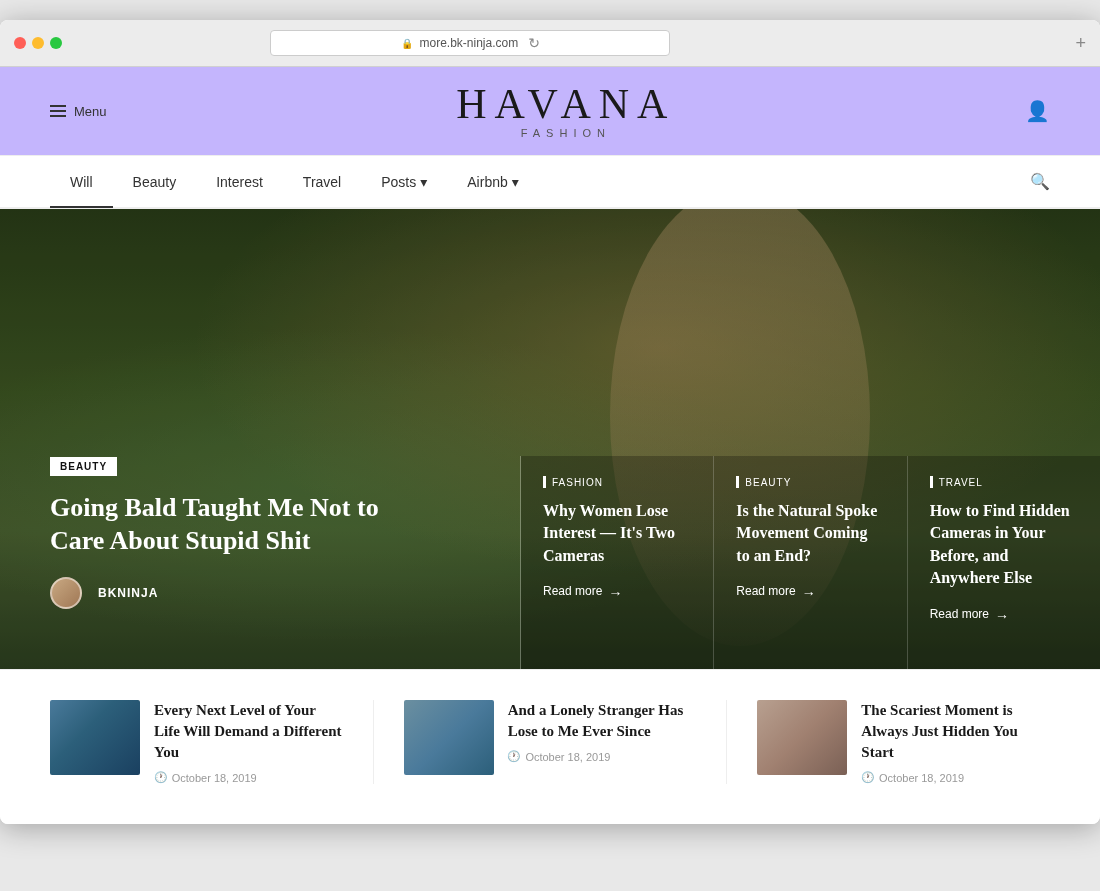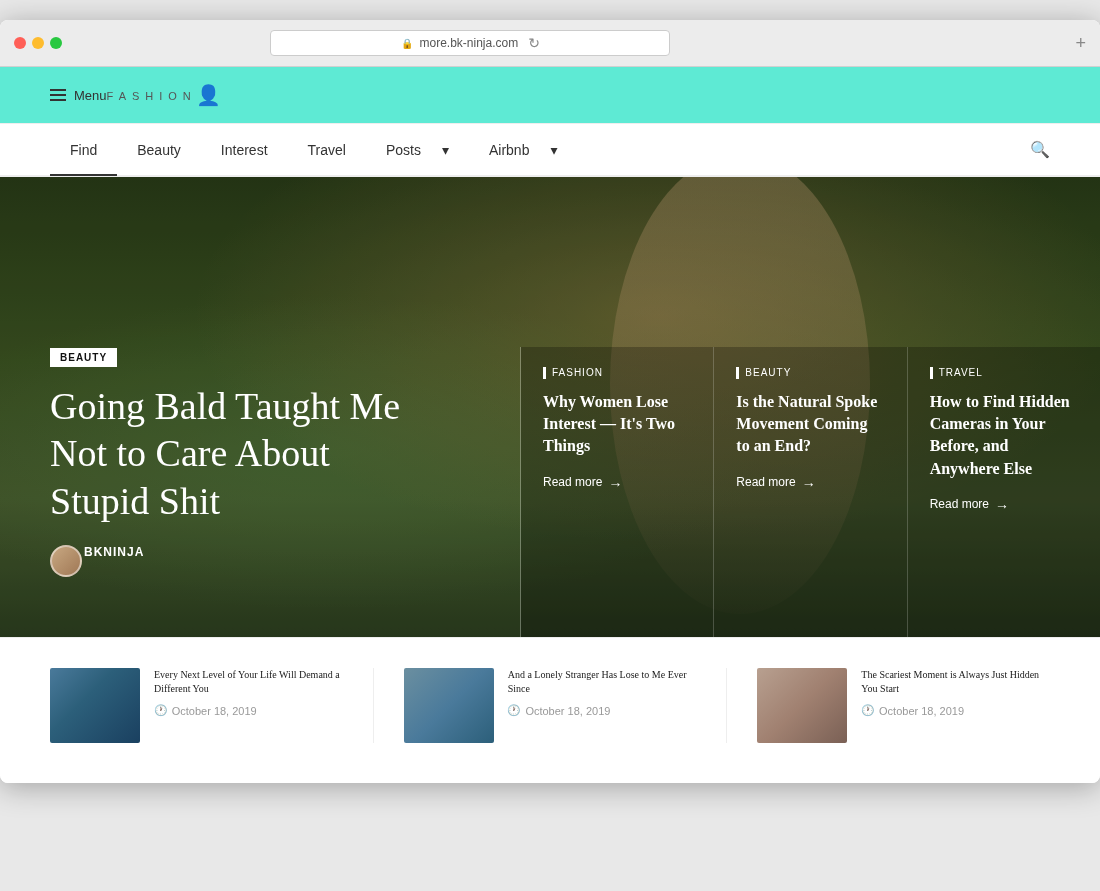--- a/index.html
+++ b/index.html
@@ -13,53 +13,53 @@
     .dot { width: 12px; height: 12px; border-radius: 50%; }
     .dot-red { background: #ff5f57; }
     .dot-yellow { background: #febc2e; }
     .dot-green { background: #28c840; }
     .browser-address { flex: 1; background: #fff; border-radius: 4px; padding: 4px 10px; font-size: 12px; color: #555; font-family: sans-serif; text-align: center; border: 1px solid #ccc; display: flex; align-items: center; justify-content: center; gap: 6px; max-width: 400px; margin: 0 auto; }
     .browser-address-icon { color: #999; font-size: 10px; }
     .browser-refresh { color: #888; font-size: 14px; margin-left: 4px; }
     .browser-plus { margin-left: auto; color: #888; font-size: 18px; font-family: sans-serif; }
     
     
-    .site-header { background: #5eead4; padding: 16px 50px; display: flex; align-items: center; border-bottom: 1px solid #eee; }
+    .site-header { background: #c4b5fd; padding: 16px 50px; display: flex; align-items: center; justify-content: space-between; border-bottom: 1px solid #eee; }
     .header-menu { font-family: sans-serif; font-size: 13px; color: #333; display: flex; align-items: center; gap: 8px; cursor: pointer; }
     .hamburger { display: flex; flex-direction: column; gap: 3px; }
     .hamburger span { display: block; width: 16px; height: 2px; background: #333; }
     .site-logo { text-align: center; }
     .site-logo-title { font-size: 42px; letter-spacing: 8px; color: #1a1a1a; font-family: Georgia, serif; font-weight: normal; line-height: 1; }
     .site-logo-subtitle { font-family: sans-serif; font-size: 11px; letter-spacing: 6px; color: #555; margin-top: 2px; }
     .header-account { font-size: 20px; color: #333; cursor: pointer; }
     
     
     .site-nav { background: #fff; padding: 0 50px; display: flex; align-items: center; justify-content: space-between; border-bottom: 2px solid #eee; }
     .nav-links { display: flex; align-items: center; gap: 0; }
     .nav-link { padding: 16px 20px; font-family: sans-serif; font-size: 14px; color: #333; text-decoration: none; cursor: pointer; position: relative; }
     .nav-link.active { border-bottom: 2px solid #333; margin-bottom: -2px; }
-    .nav-link-dropdown { display: flex; align-items: center; gap: 21px; }
+    .nav-link-dropdown { display: flex; align-items: center; gap: 4px; }
     .nav-search { font-size: 16px; cursor: pointer; color: #333; padding: 16px 0; }
     
     
     .hero { position: relative; width: 100%; height: 460px; background: linear-gradient(135deg, #2d4a1e 0%, #3a5a25 30%, #4a6a35 50%, #2a4020 100%); overflow: hidden; }
     .hero-bg { position: absolute; inset: 0; background: 
       radial-gradient(ellipse at 60% 30%, rgba(180,140,80,0.4) 0%, transparent 50%),
       radial-gradient(ellipse at 30% 60%, rgba(80,120,60,0.6) 0%, transparent 40%),
       linear-gradient(to bottom, #2a3d18 0%, #3d5522 40%, #4a6030 70%, #2d4020 100%); }
     .hero-overlay { position: absolute; inset: 0; background: rgba(0,0,0,0.15); }
     
     
     .hero-person { position: absolute; right: 200px; top: 0; width: 320px; height: 100%; background: linear-gradient(to bottom, rgba(200,160,120,0.3) 0%, rgba(180,140,100,0.2) 60%, transparent 100%); clip-path: ellipse(130px 230px at 50% 45%); }
     
     .hero-content { position: absolute; bottom: 0; left: 0; right: 0; display: flex; }
     .hero-main { flex: 1; padding: 0 50px 60px; }
     .hero-badge { display: inline-block; background: #fff; color: #111; font-family: sans-serif; font-size: 10px; font-weight: bold; letter-spacing: 1px; padding: 4px 10px; margin-bottom: 16px; }
-    .hero-title { font-size: 38px; font-weight: normal; color: #fff; line-height: 1.25; max-width: 380px; font-family: Georgia, serif; }
-    .hero-author { display: flex; gap: 2px; margin-top: 20px; }
+    .hero-title { font-size: 26px; font-weight: bold; color: #fff; line-height: 1.25; max-width: 380px; font-family: Georgia, serif; }
+    .hero-author { display: flex; align-items: center; gap: 16px; margin-top: 20px; }
     .hero-avatar { width: 32px; height: 32px; border-radius: 50%; background: linear-gradient(135deg, #c8a882, #a07855); border: 2px solid rgba(255,255,255,0.5); }
     .hero-author-name { font-family: sans-serif; font-size: 12px; color: #fff; letter-spacing: 1px; font-weight: bold; }
     
     
     .hero-sub-articles { display: flex; width: 580px; border-left: 1px solid rgba(255,255,255,0.3); }
     .hero-sub-article { flex: 1; padding: 20px 22px 30px; border-left: 1px solid rgba(255,255,255,0.2); background: rgba(0,0,0,0.25); }
     .hero-sub-article:first-child { border-left: none; }
     .sub-category { font-family: sans-serif; font-size: 10px; color: #fff; letter-spacing: 1px; margin-bottom: 12px; display: flex; align-items: center; gap: 6px; }
     .sub-category::before { content: ''; display: inline-block; width: 3px; height: 12px; background: #fff; }
     .sub-title { font-size: 16px; color: #fff; line-height: 1.4; margin-bottom: 16px; font-family: Georgia, serif; font-weight: bold; }
@@ -67,21 +67,21 @@
     .arrow-icon { font-size: 14px; }
     
     
     .bottom-articles { background: #fff; padding: 30px 50px 40px; display: flex; gap: 30px; border-top: 1px solid #eee; }
     .article-card { flex: 1; display: flex; gap: 14px; align-items: flex-start; }
     .article-thumb { width: 90px; height: 75px; border-radius: 2px; flex-shrink: 0; background: #888; overflow: hidden; }
     .thumb-1 { background: linear-gradient(135deg, #4a7a9b 0%, #2c5f7a 40%, #1a4060 100%); }
     .thumb-2 { background: linear-gradient(135deg, #6b8fa0 0%, #4a7a9b 50%, #2c5f7a 100%); }
     .thumb-3 { background: linear-gradient(135deg, #b8a090 0%, #a08070 50%, #7a6055 100%); }
     .article-card-content { flex: 1; }
-    .article-card-title { font-family: Georgia, serif; font-size: 10px; font-weight: normal; color: #1a1a1a; line-height: 1.4; margin-bottom: 8px; }
+    .article-card-title { font-family: Georgia, serif; font-size: 15px; font-weight: bold; color: #1a1a1a; line-height: 1.4; margin-bottom: 8px; }
     .article-card-date { font-family: sans-serif; font-size: 11px; color: #999; display: flex; align-items: center; gap: 4px; }
     .clock-icon { font-size: 11px; }
     .article-divider { width: 1px; background: #eee; flex-shrink: 0; }
   </style>
 </head>
 <body>
 
 <div class="browser-window">
 
   <div class="browser-chrome">
@@ -101,28 +101,29 @@
   <div class="site-header">
     <div class="header-menu">
       <div class="hamburger">
         <span></span>
           <span></span>
           <span></span>
       </div>
       <span>Menu</span>
     </div>
     <div class="site-logo">
+      <div class="site-logo-title">HAVANA</div>
       <div class="site-logo-subtitle">FASHION</div>
     </div>
     <div class="header-account">👤</div>
   </div>
 
   <div class="site-nav">
     <div class="nav-links">
-      <a class="nav-link active">Find</a>
+      <a class="nav-link active">Will</a>
       <a class="nav-link">Beauty</a>
       <a class="nav-link">Interest</a>
       <a class="nav-link">Travel</a>
       <a class="nav-link nav-link-dropdown">
         <span>Posts</span>
         <span>▾</span>
       </a>
       <a class="nav-link nav-link-dropdown">
         <span>Airbnb</span>
         <span>▾</span>
@@ -144,21 +145,21 @@
         <div class="hero-author">
           <div class="hero-avatar"></div>
           <span class="hero-author-name">BKNINJA</span>
         </div>
       </div>
 
       <div class="hero-sub-articles">
 
         <div class="hero-sub-article">
           <div class="sub-category">FASHION</div>
-          <div class="sub-title">Why Women Lose Interest — It's Two Things</div>
+          <div class="sub-title">Why Women Lose Interest — It's Two Cameras</div>
           <div class="sub-read-more">
             <span>Read more</span>
             <span class="arrow-icon">→</span>
           </div>
         </div>
 
         <div class="hero-sub-article">
           <div class="sub-category">BEAUTY</div>
           <div class="sub-title">Is the Natural Spoke Movement Coming to an End?</div>
           <div class="sub-read-more">

